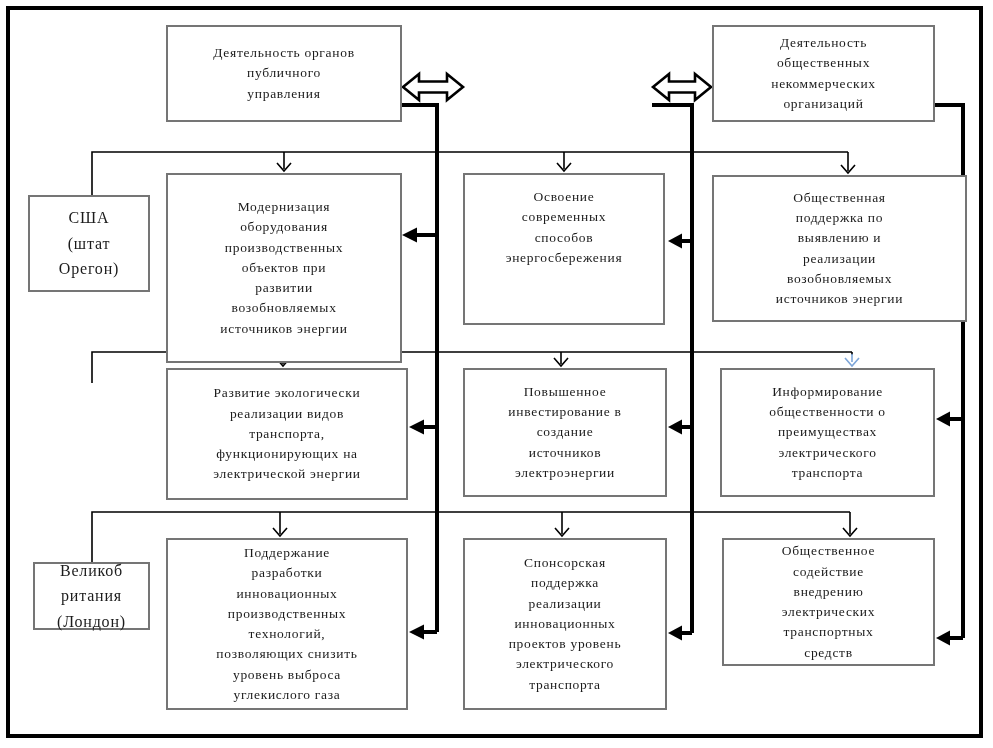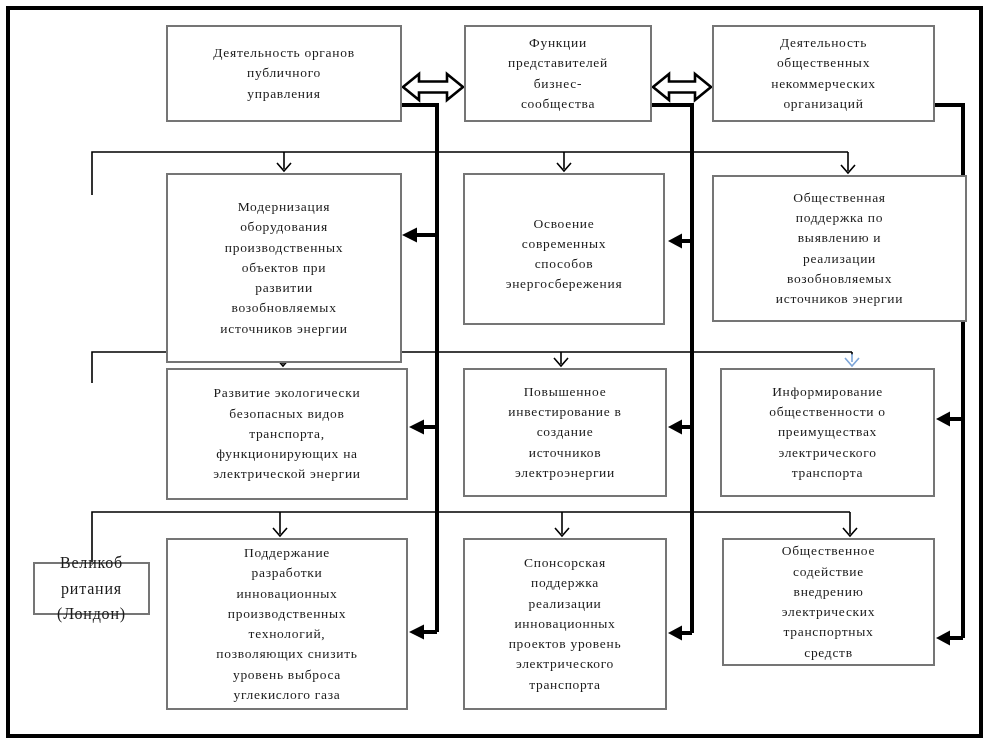--- a/index.html
+++ b/index.html
@@ -11,21 +11,21 @@
   .outer-border{
     position:absolute;left:6px;top:6px;width:977px;height:732px;
     border:4px solid var(--line,#000);box-sizing:border-box;pointer-events:none;
   }
   .box{
     position:absolute;border:2px solid var(--box-border,#757575);background:#fff;
     box-sizing:border-box;display:flex;align-items:center;justify-content:center;
     text-align:center;font-size:13.5px;line-height:1.5;letter-spacing:0.7px;
     white-space:pre-line;padding:2px 3px;
   }
-  .box.top-align{align-items:center;padding-top:12px;}
+  .box.top-align{align-items:flex-start;padding-top:12px;}
   .box.country{font-size:16px;line-height:1.6;letter-spacing:0.8px;}
   svg.wires{position:absolute;left:0;top:0;}
   .thick{stroke:var(--line,#000);stroke-width:4;fill:none;}
   .thin{stroke:var(--line,#1a1a1a);stroke-width:1.6;fill:none;}
   .vhead{stroke:var(--line,#1a1a1a);stroke-width:1.6;fill:none;stroke-linejoin:miter;}
   .head{fill:var(--line,#000);stroke:none;}
   .blue{stroke:var(--blue-arrow,#7ea6d8);}
   .dbl{fill:#fff;stroke:var(--line,#000);stroke-width:2.6;stroke-linejoin:miter;}
 </style>
 </head>
@@ -100,34 +100,33 @@
       <path class="thin" d="M850 512 V534"></path>
         <path class="vhead" d="M843 528 L850 536 L857 528"></path>
     </g>
   </svg>
 
   <div class="box" style="left:166px;top:25px;width:236px;height:97px">
     <span>Деятельность органов
 публичного
 управления</span>
   </div>
-  <div class="box" style="left:464px;top:25px;width:188px;height:97px">
-    <span>Функции
-представителей
-бизнес-
-сообщества</span>
-  </div>
   <div class="box" style="left:712px;top:25px;width:223px;height:97px">
     <span>Деятельность
 общественных
 некоммерческих
 организаций</span>
   </div>
 
-  <div class="box country" style="left:33px;top:562px;width:117px;height:53px">
+  <div class="box country" style="left:28px;top:195px;width:122px;height:97px">
+    <span>США
+(штат
+Орегон)</span>
+  </div>
+  <div class="box country" style="left:33px;top:562px;width:117px;height:68px">
     <span>Великоб
 ритания
 (Лондон)</span>
   </div>
 
   <div class="box" style="left:166px;top:173px;width:236px;height:190px">
     <span>Модернизация
 оборудования
 производственных
 объектов при
@@ -145,21 +144,21 @@
     <span>Общественная
 поддержка по
 выявлению и
 реализации
 возобновляемых
 источников энергии</span>
   </div>
 
   <div class="box" style="left:166px;top:368px;width:242px;height:132px">
     <span>Развитие экологически
-безопасных видов
+реализации видов
 транспорта,
 функционирующих на
 электрической энергии</span>
   </div>
   <div class="box" style="left:463px;top:368px;width:204px;height:129px">
     <span>Повышенное
 инвестирование в
 создание
 источников
 электроэнергии</span>

